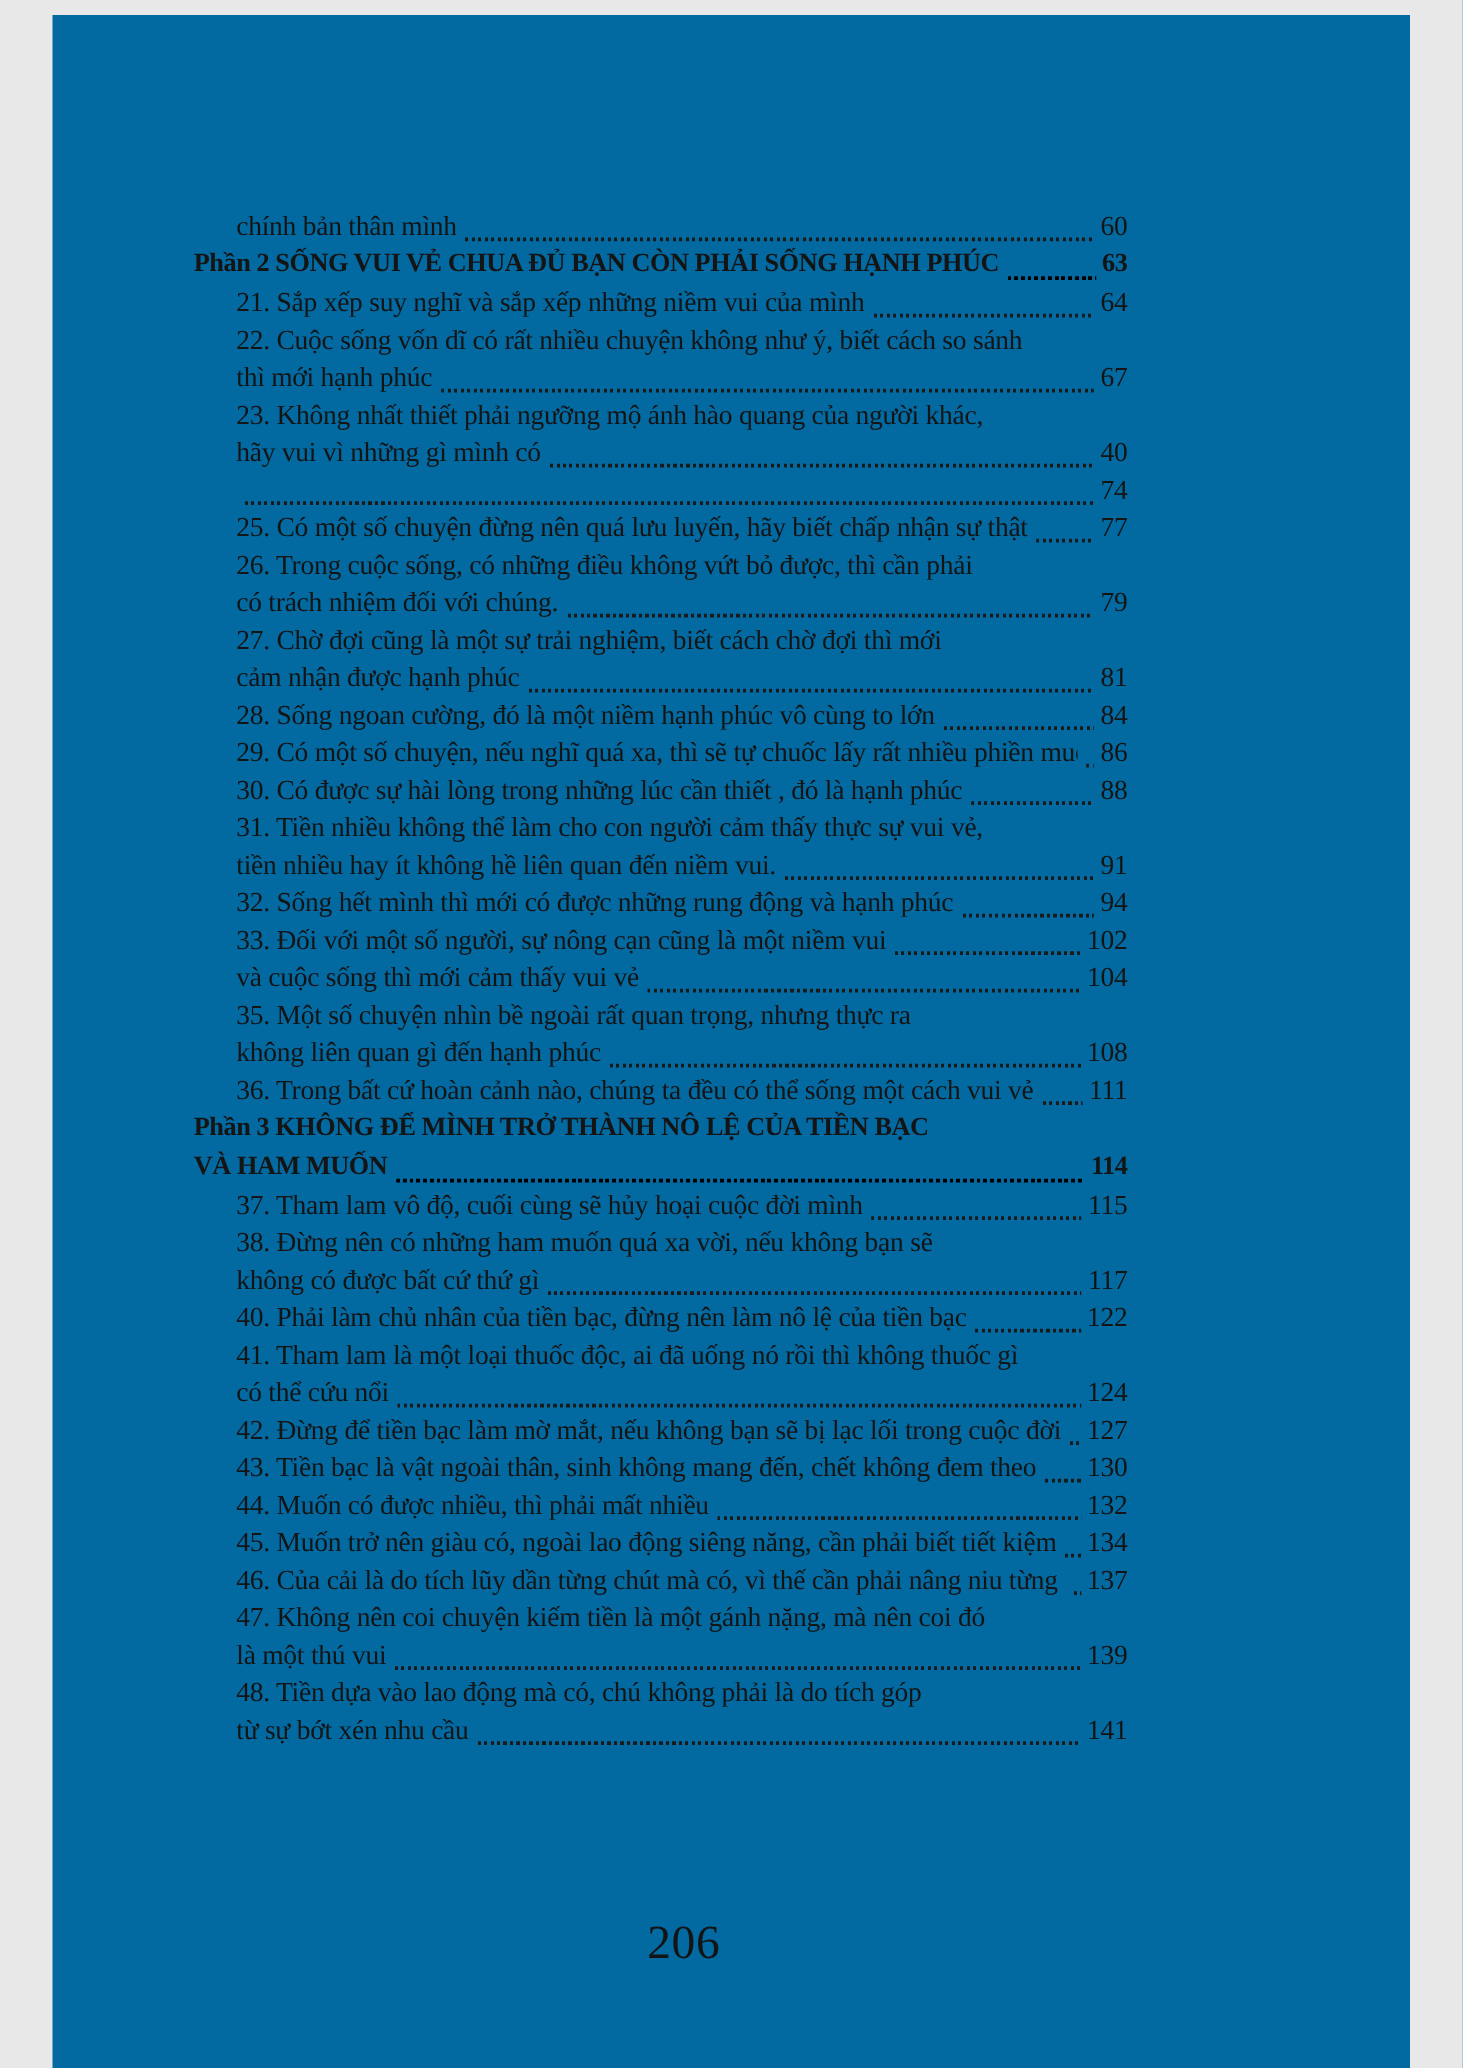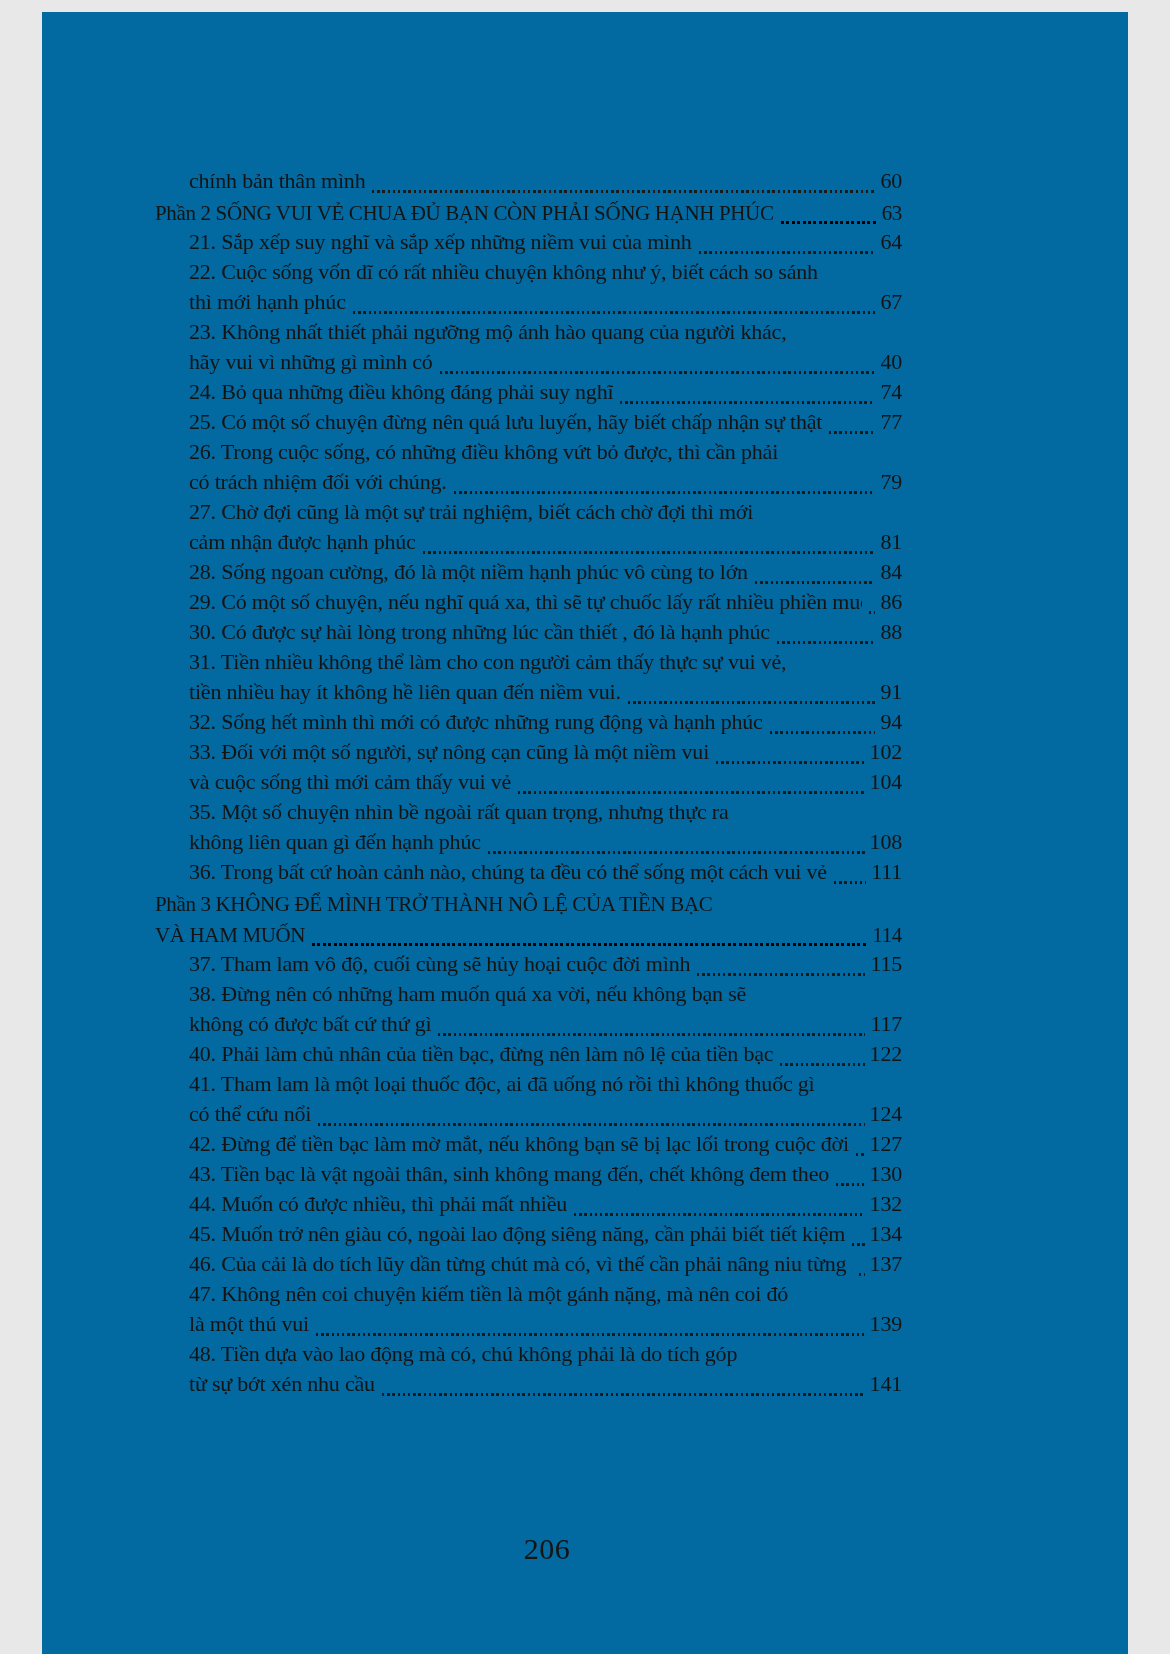--- a/index.html
+++ b/index.html
@@ -20,46 +20,45 @@
   .row{
     display:flex;
     align-items:baseline;
     height:30px;
     font-size:22px;
     letter-spacing:-0.2px;
     white-space:nowrap;
   }
   .row.item,.row.continuation{padding-left:34px;}
   .row.part{
-    font-weight:400;
+    font-weight:700;
     font-size:21px;
     letter-spacing:-0.35px;
     height:31px;
-    align-items:center;
   }
   .txt{flex:0 1 auto;min-width:0;overflow:hidden;}
   .leader{
     flex:1 1 0;
     min-width:6px;
     align-self:flex-end;
     height:3px;
     margin:0 5px 5px 7px;
     background:repeating-linear-gradient(to right,#1a1a1a 0 2.4px,transparent 2.4px 5.2px);
   }
   .row.part .leader{
     height:3.4px;
     background:repeating-linear-gradient(to right,#000 0 3px,transparent 3px 5.4px);
   }
   .pg{flex:0 0 auto;}
   .footer{
     position:absolute;
     left:0;top:1520px;
     width:1010px;
     text-align:center;
-    font-size:30px;
+    font-size:38px;
     letter-spacing:0.5px;
   }
 </style>
 </head>
 <body>
 
 <div class="page">
   <div class="toc" id="toc">
       <div class="row continuation">
         <span class="txt">chính bản thân mình</span>
@@ -86,21 +85,20 @@
       </div>
       <div class="row item">
         <span class="txt">23. Không nhất thiết phải ngưỡng mộ ánh hào quang của người khác,</span>
       </div>
       <div class="row item">
         <span class="txt">hãy vui vì những gì mình có</span>
         <span class="leader"></span>
         <span class="pg">40</span>
       </div>
       <div class="row item">
-        <span class="txt">24. Bỏ qua những điều không đáng phải suy nghĩ</span>
         <span class="leader"></span>
         <span class="pg">74</span>
       </div>
       <div class="row item">
         <span class="txt">25. Có một số chuyện đừng nên quá lưu luyến, hãy biết chấp nhận sự thật</span>
         <span class="leader"></span>
         <span class="pg">77</span>
       </div>
       <div class="row item">
         <span class="txt">26. Trong cuộc sống, có những điều không vứt bỏ được, thì cần phải</span>

